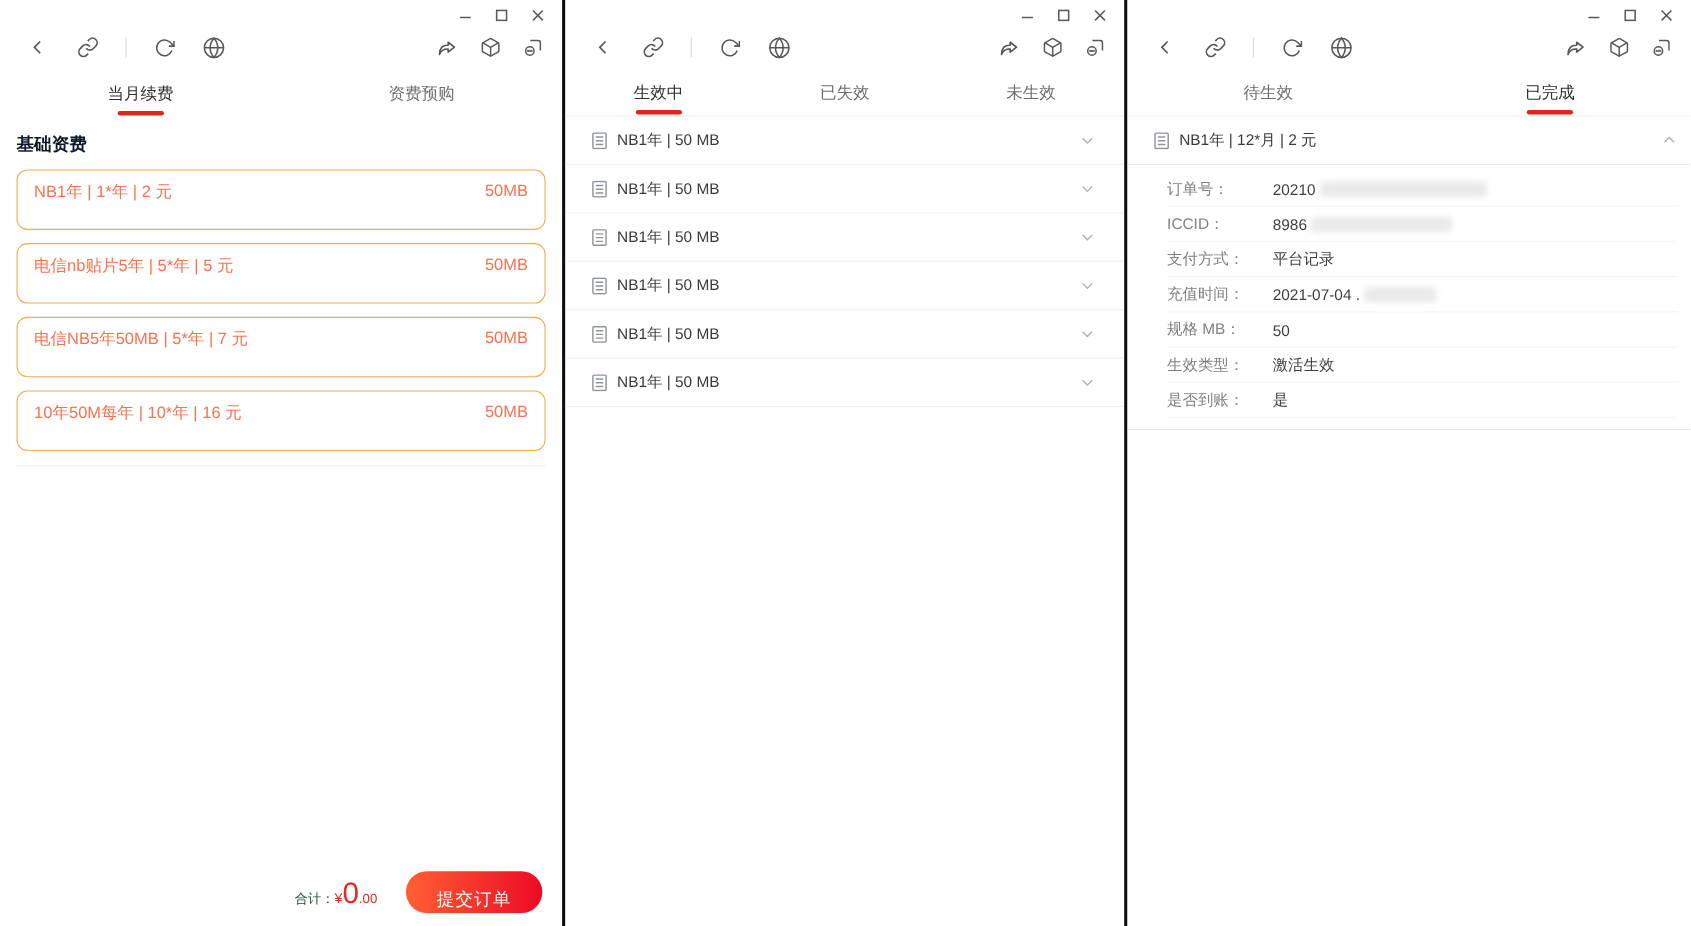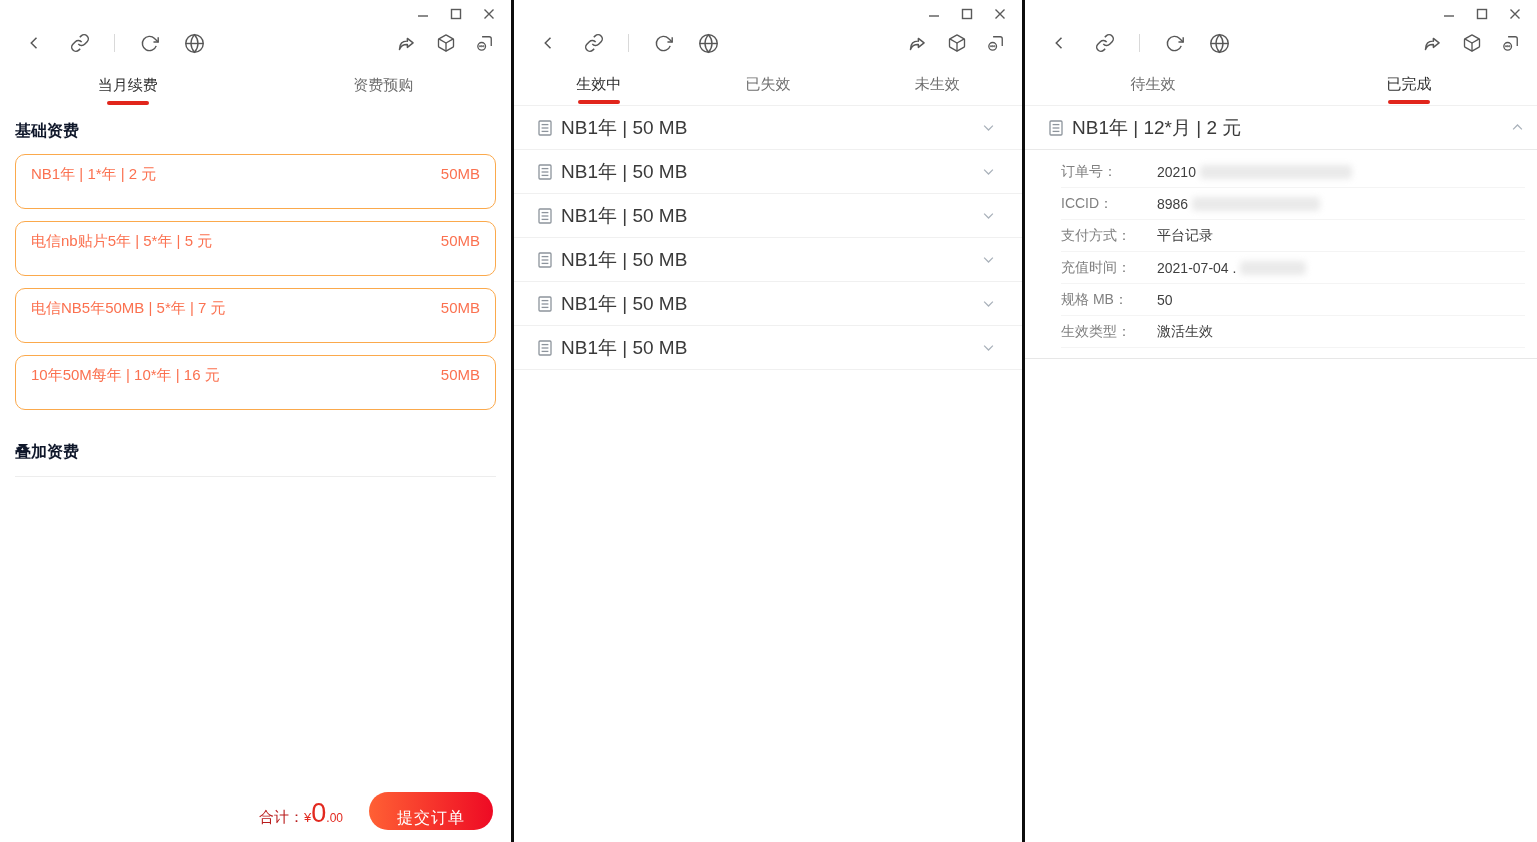--- a/index.html
+++ b/index.html
@@ -39,34 +39,34 @@
   .content1 { padding:0 15px; }
   .sec-title { margin-top:15px; font-size:16px; font-weight:700; color:#0f172a; }
   .plan-card { margin-top:12px; height:55px; border:1px solid #fba94c; border-radius:10px;
                padding:10px 15px; display:flex; justify-content:space-between;
                align-items:flex-start; font-size:15px; color:#fb7150; cursor:pointer; background:#fff;gap:35px; }
   .addon-title { margin-top:32px; }
   .addon-divider { margin-top:13px; border-bottom:1px solid #ededed; }
   .footer1 { position:absolute; left:0; right:0; bottom:6px; height:50px; display:flex;
              align-items:center; justify-content:flex-end; padding-right:18px; }
   .total-wrap { display:flex; align-items:baseline; }
-  .total-label { font-size:15px; color:#b91c1c;margin-top:12px; }
+  .total-label { font-size:12px; color:#14532d;margin-top:12px; }
   .cur { font-size:13px; color:#e2291f; }
   .amt-int { font-size:27px; color:#e2291f; line-height:1; }
   .amt-dec { font-size:12px; color:#e2291f; }
   .submit-btn { margin-left:26px; border:none; height:38px; padding:16px 28px; border-radius:19px;
                 background:linear-gradient(90deg,#ff6034,#ee0a24); color:#fff; font-size:16px;
                 letter-spacing:1px; cursor:pointer;
                 font-family:"Liberation Sans","DejaVu Sans",sans-serif; }
 
   
   .list-row { height:44px; display:flex; align-items:center; padding:0 26px 0 24px;
               border-bottom:1px solid #f0f0f0; cursor:pointer; }
   .doc-icon { color:#8d949c; margin-right:9px; display:flex; }
-  .row-label { font-size:19px; color:#3a3a3a; flex:1; }
+  .row-label { font-size:14px; color:#3a3a3a; flex:1; }
   .chev { color:#a9b1ba; display:flex; }
 
   
   .order-head { height:44px; display:flex; align-items:center; padding:0 12px 0 24px;
                 border-bottom:1px solid #e9e9e9; cursor:pointer; }
   .detail-list { margin-left:36px; margin-right:12px; padding-top:6px; }
   .detail-row { height:32px; display:flex; align-items:center; border-bottom:1px solid #f4f4f4;
                 font-size:14px; }
   .d-label { width:96px; color:#808080; }
   .d-value { color:#3f3f3f; display:flex; align-items:center; }
@@ -167,21 +167,20 @@
       </div>
       <div class="plan-card">
         <span>电信NB5年50MB | 5*年 | 7 元</span>
         <span>50MB</span>
       </div>
       <div class="plan-card">
         <span>10年50M每年 | 10*年 | 16 元</span>
         <span>50MB</span>
       </div>
 
-      <div class="sec-title addon-title">叠加资费</div>
       <div class="addon-divider"></div>
     </div>
     <div class="footer1">
       <div class="total-wrap">
         <span class="total-label">合计：</span>
         <span class="cur">¥</span>
         <span class="amt-int">0</span>
         <span class="amt-dec">.00</span>
       </div>
       <button class="submit-btn">提交订单</button>
@@ -488,17 +487,23 @@
         <span class="d-value">
             <span>50</span>
           </span>
       </div>
       <div class="detail-row">
         <span class="d-label">生效类型：</span>
         <span class="d-value">
             <span>激活生效</span>
           </span>
       </div>
+      <div class="detail-row">
+        <span class="d-label">是否到账：</span>
+        <span class="d-value">
+            <span>是</span>
+          </span>
+      </div>
     </div>
     <div class="panel-divider"></div>
   </div>
 
 </div>
 
 </body></html>

